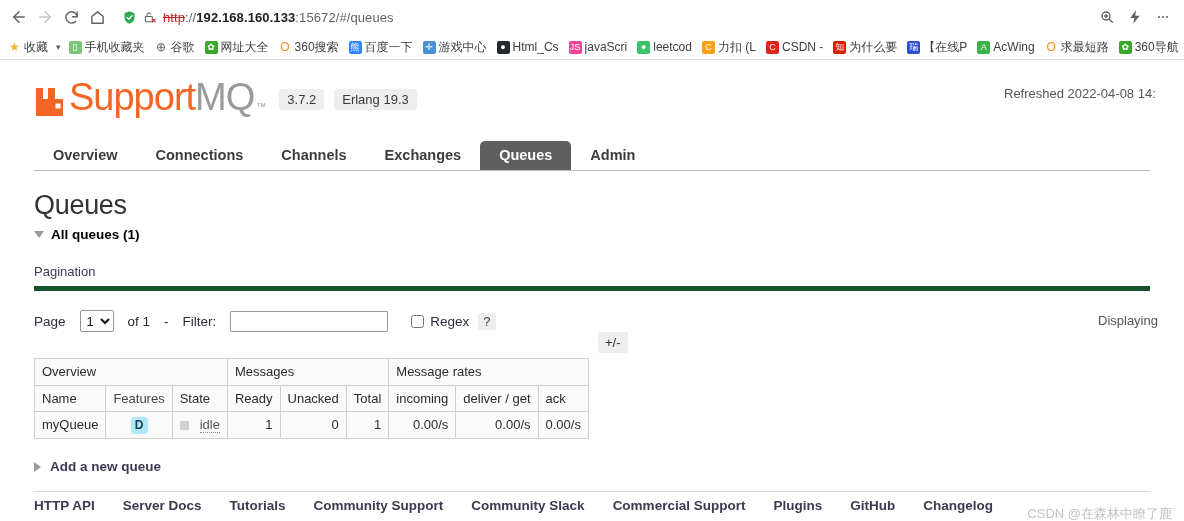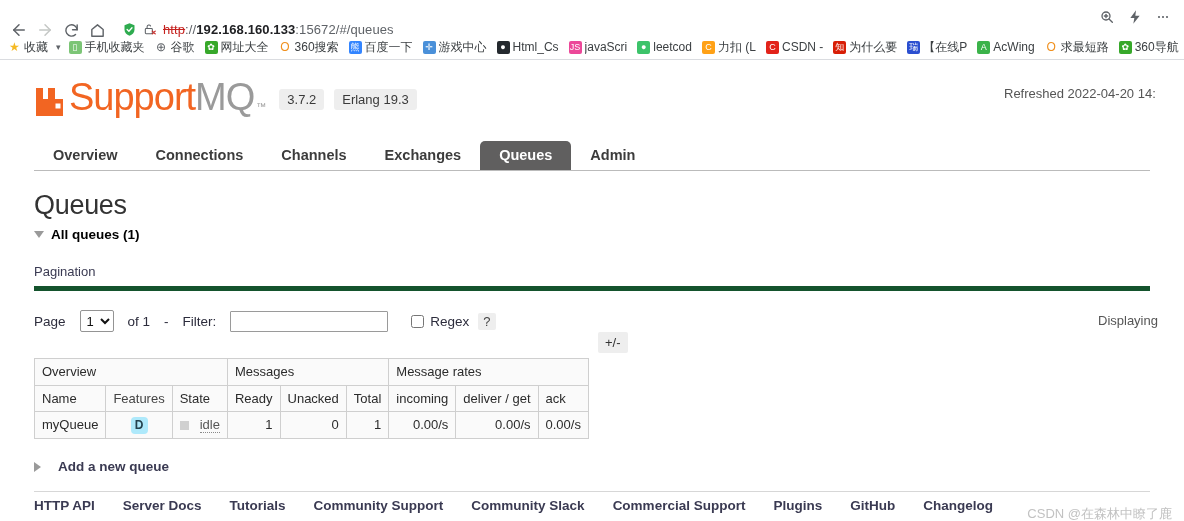--- a/index.html
+++ b/index.html
@@ -13,20 +13,21 @@
     font-family: "Liberation Sans", sans-serif;
     font-size: 13px;
     color: #222;
   }
 
   
   .browser-toolbar {
     height: 29px;
     background: #ffffff;
     display: flex;
+    align-items: center;
     padding: 17px 6px;
     border-bottom: 1px solid #ffffff;
   }
   .nav-btn {
     width: 26px; height: 26px;
     display: flex; align-items: center; justify-content: center;
     color: #5f6368;
     border-radius: 3px;
     flex: 0 0 auto;
   }
@@ -325,21 +326,21 @@
   }
   .state-txt {
     color: #555;
     border-bottom: 1px dotted #8a8a8a;
     font-size: 13px;
   }
 
   .add-queue {
     display: flex;
     align-items: center;
-    gap: 17px;
+    gap: 9px;
     margin-top: 20px;
     font-size: 13.5px;
     font-weight: bold;
     color: #3a3a52;
   }
 
   .footer {
     margin-top: 17px;
     border-top: 1px solid #d7d7d7;
     padding-top: 6px;
@@ -510,21 +511,21 @@
           </svg>
           <span class="logo-rabbit">Support</span>
             <span class="logo-mq">MQ</span>
             <span class="logo-tm">™</span>
         </div>
         <div class="badges">
           <span class="badge">3.7.2</span>
           <span class="badge">Erlang 19.3</span>
         </div>
       </div>
-      <div class="refreshed">Refreshed 2022-04-20 14:</div>
+      <div class="refreshed">Refreshed 2022-04-08 14:</div>
     </div>
 
     <div class="tabs" id="tabs-host">
         <div class="tab">Overview</div>
         <div class="tab">Connections</div>
         <div class="tab">Channels</div>
         <div class="tab">Exchanges</div>
         <div class="tab active">Queues</div>
         <div class="tab">Admin</div>
       </div>

